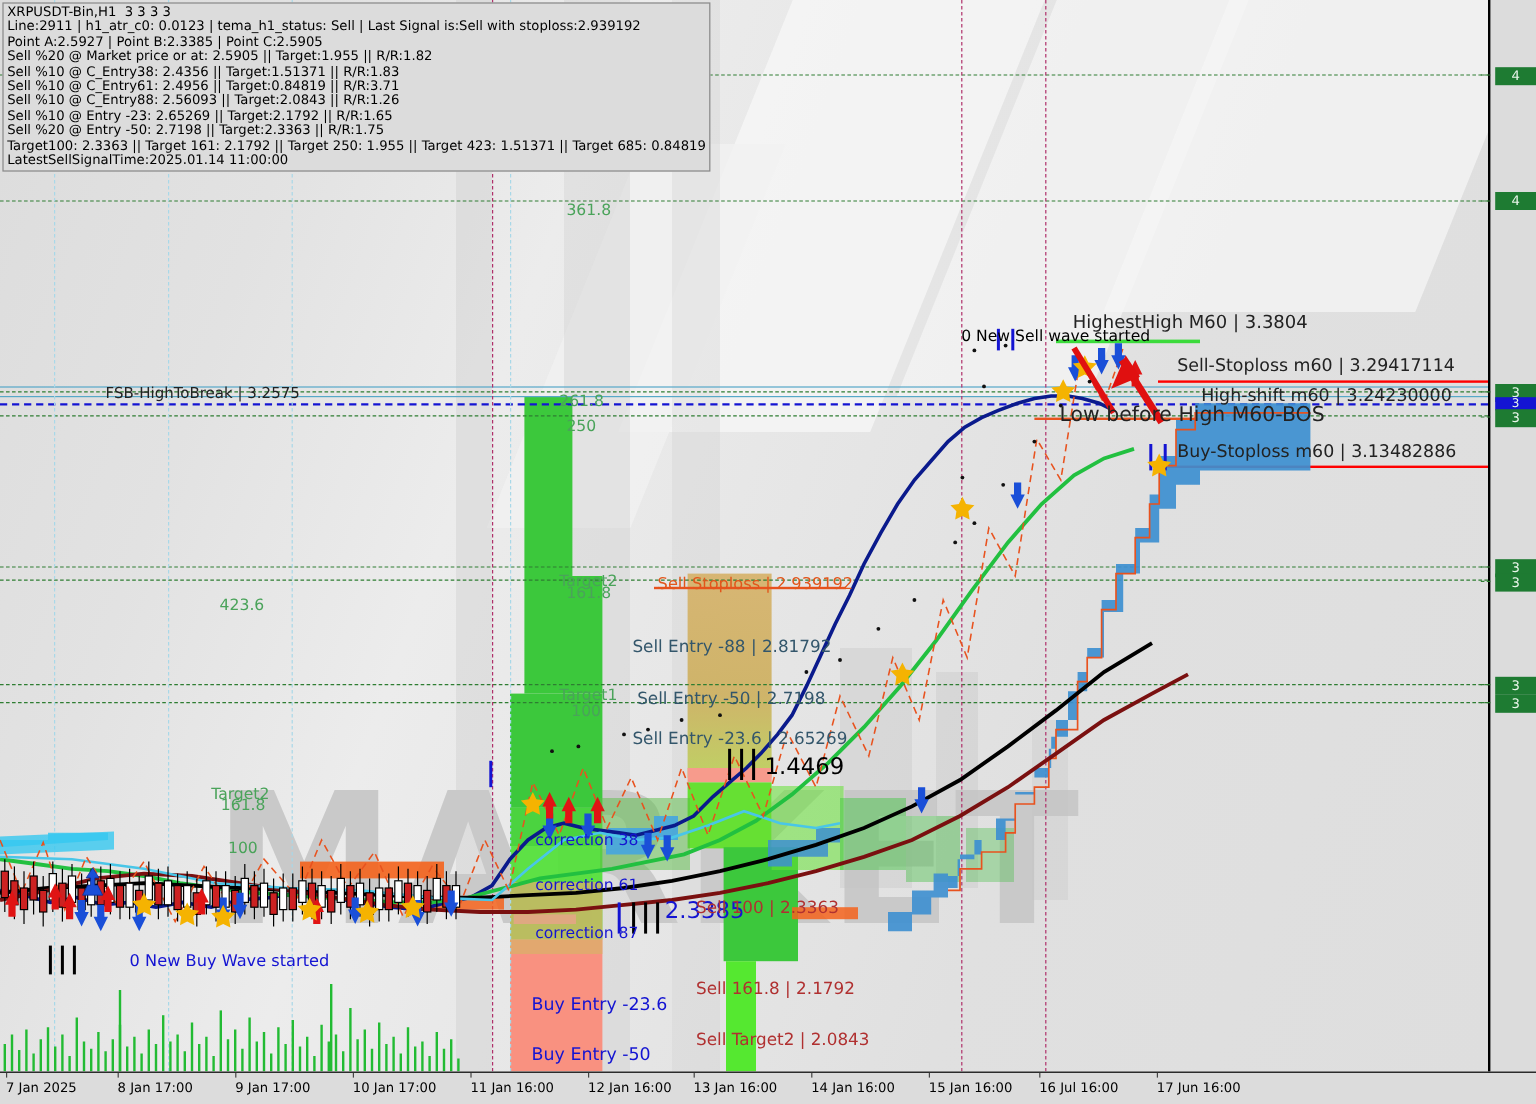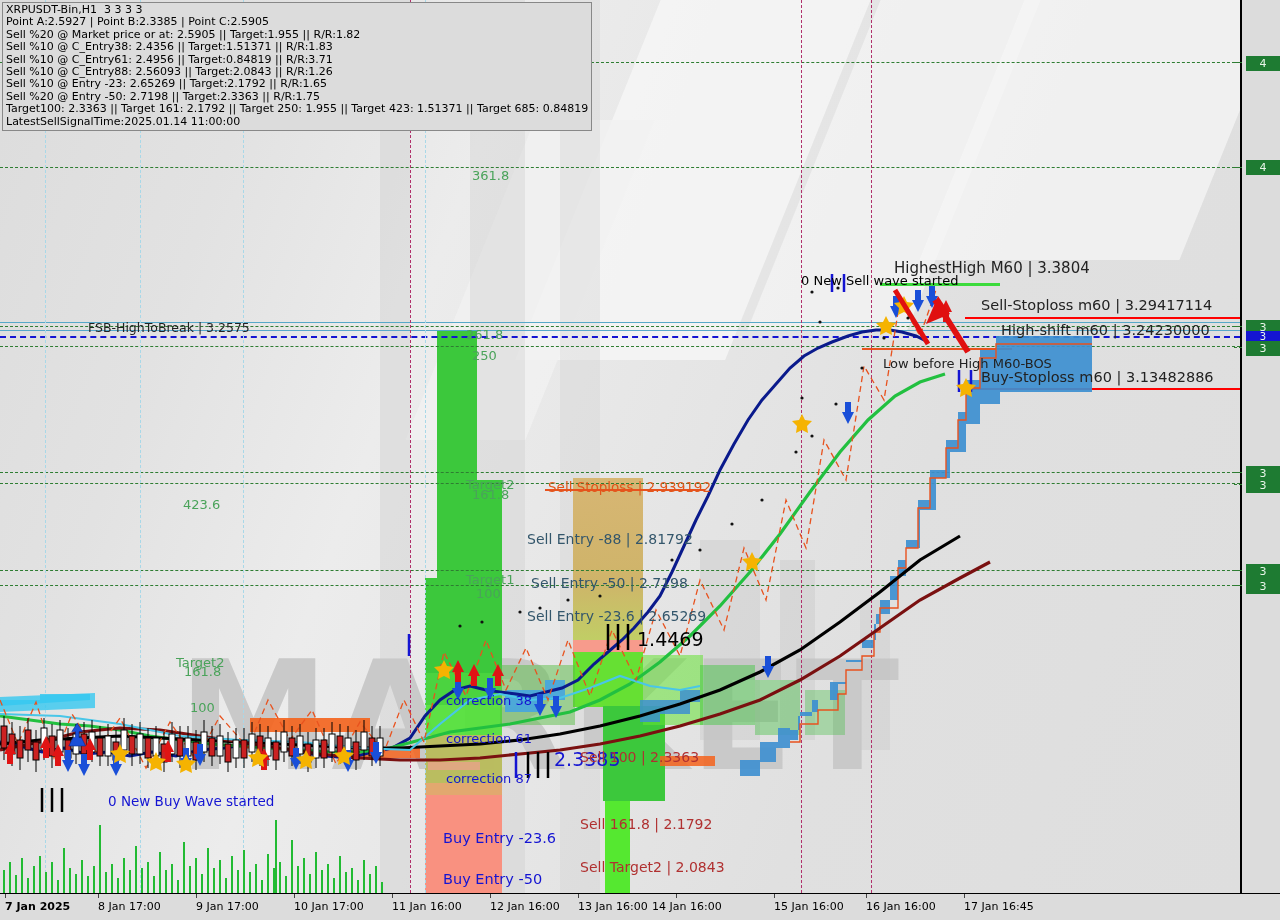--- a/index.html
+++ b/index.html
@@ -507,25 +507,26 @@
     <div class="lbl l-blue" style="left:446px;top:771px;font-size:13px;">correction 87</div>
     <div class="lbl l-blue" style="left:443px;top:830px;font-size:14.5px;">Buy Entry -23.6</div>
     <div class="lbl l-blue" style="left:443px;top:871px;font-size:14.5px;">Buy Entry -50</div>
 
     <div class="lbl l-blue" style="left:108px;top:793px;font-size:13.5px;">0 New Buy Wave started</div>
     <div class="lbl l-black" style="left:801px;top:273px;font-size:13px;">0 New Sell wave started</div>
 
     <div class="lbl l-dark" style="left:894px;top:259px;font-size:15px;">HighestHigh   M60 | 3.3804</div>
     <div class="lbl l-dark" style="left:981px;top:297px;font-size:14.5px;">Sell-Stoploss m60 | 3.29417114</div>
     <div class="lbl l-dark" style="left:1001px;top:322px;font-size:14.5px;">High-shift m60 | 3.24230000</div>
-    <div class="lbl l-dark" style="left:883px;top:336px;font-size:13px;margin-top:20px;">Low before High   M60-BOS</div>
+    <div class="lbl l-dark" style="left:883px;top:336px;font-size:17px;">Low before High   M60-BOS</div>
     <div class="lbl l-dark" style="left:981px;top:369px;font-size:14.5px;">Buy-Stoploss m60 | 3.13482886</div>
 
     <div id="hdr">
       <div class="title">XRPUSDT-Bin,H1  3 3 3 3</div>
+      <div>Line:2911 | h1_atr_c0: 0.0123 | tema_h1_status: Sell | Last Signal is:Sell with stoploss:2.939192</div>
       <div>Point A:2.5927 | Point B:2.3385 | Point C:2.5905</div>
       <div>Sell %20 @ Market price or at: 2.5905 || Target:1.955 || R/R:1.82</div>
       <div>Sell %10 @ C_Entry38: 2.4356 || Target:1.51371 || R/R:1.83</div>
       <div>Sell %10 @ C_Entry61: 2.4956 || Target:0.84819 || R/R:3.71</div>
       <div>Sell %10 @ C_Entry88: 2.56093 || Target:2.0843 || R/R:1.26</div>
       <div>Sell %10 @ Entry -23: 2.65269 || Target:2.1792 || R/R:1.65</div>
       <div>Sell %20 @ Entry -50: 2.7198 || Target:2.3363 || R/R:1.75</div>
       <div>Target100: 2.3363 || Target 161: 2.1792 || Target 250: 1.955 || Target 423: 1.51371 || Target 685: 0.84819</div>
       <div>LatestSellSignalTime:2025.01.14 11:00:00</div>
     </div>
@@ -555,46 +556,46 @@
 
     <div class="ptick" style="top:570px;"></div>
     <div class="pbadge" style="top:564px;">3</div>
 
     <div class="ptick" style="top:585px;"></div>
     <div class="pbadge" style="top:579px;">3</div>
   </div>
 
   <div id="xaxis">
     <div class="xtick" style="left:5px;"></div>
-    <div class="xt" style="left:5px;font-weight:bold;">7 Jan 2025</div>
+    <div class="xt" style="left:5px;">7 Jan 2025</div>
 
     <div class="xtick" style="left:98px;"></div>
     <div class="xt" style="left:98px;">8 Jan 17:00</div>
 
     <div class="xtick" style="left:196px;"></div>
     <div class="xt" style="left:196px;">9 Jan 17:00</div>
 
     <div class="xtick" style="left:294px;"></div>
     <div class="xt" style="left:294px;">10 Jan 17:00</div>
 
     <div class="xtick" style="left:392px;"></div>
     <div class="xt" style="left:392px;">11 Jan 16:00</div>
 
     <div class="xtick" style="left:490px;"></div>
     <div class="xt" style="left:490px;">12 Jan 16:00</div>
 
     <div class="xtick" style="left:578px;"></div>
     <div class="xt" style="left:578px;">13 Jan 16:00</div>
 
     <div class="xtick" style="left:676px;"></div>
-    <div class="xt" style="left:652px;text-align:center;">14 Jan 16:00</div>
+    <div class="xt" style="left:676px;text-align:center;">14 Jan 16:00</div>
 
     <div class="xtick" style="left:774px;"></div>
     <div class="xt" style="left:774px;">15 Jan 16:00</div>
 
     <div class="xtick" style="left:866px;"></div>
-    <div class="xt" style="left:866px;">16 Jan 16:00</div>
+    <div class="xt" style="left:866px;">16 Jul 16:00</div>
 
     <div class="xtick" style="left:964px;"></div>
-    <div class="xt" style="left:964px;">17 Jan 16:45</div>
+    <div class="xt" style="left:964px;">17 Jun 16:00</div>
   </div>
 
 </div>
 
 </body></html>

